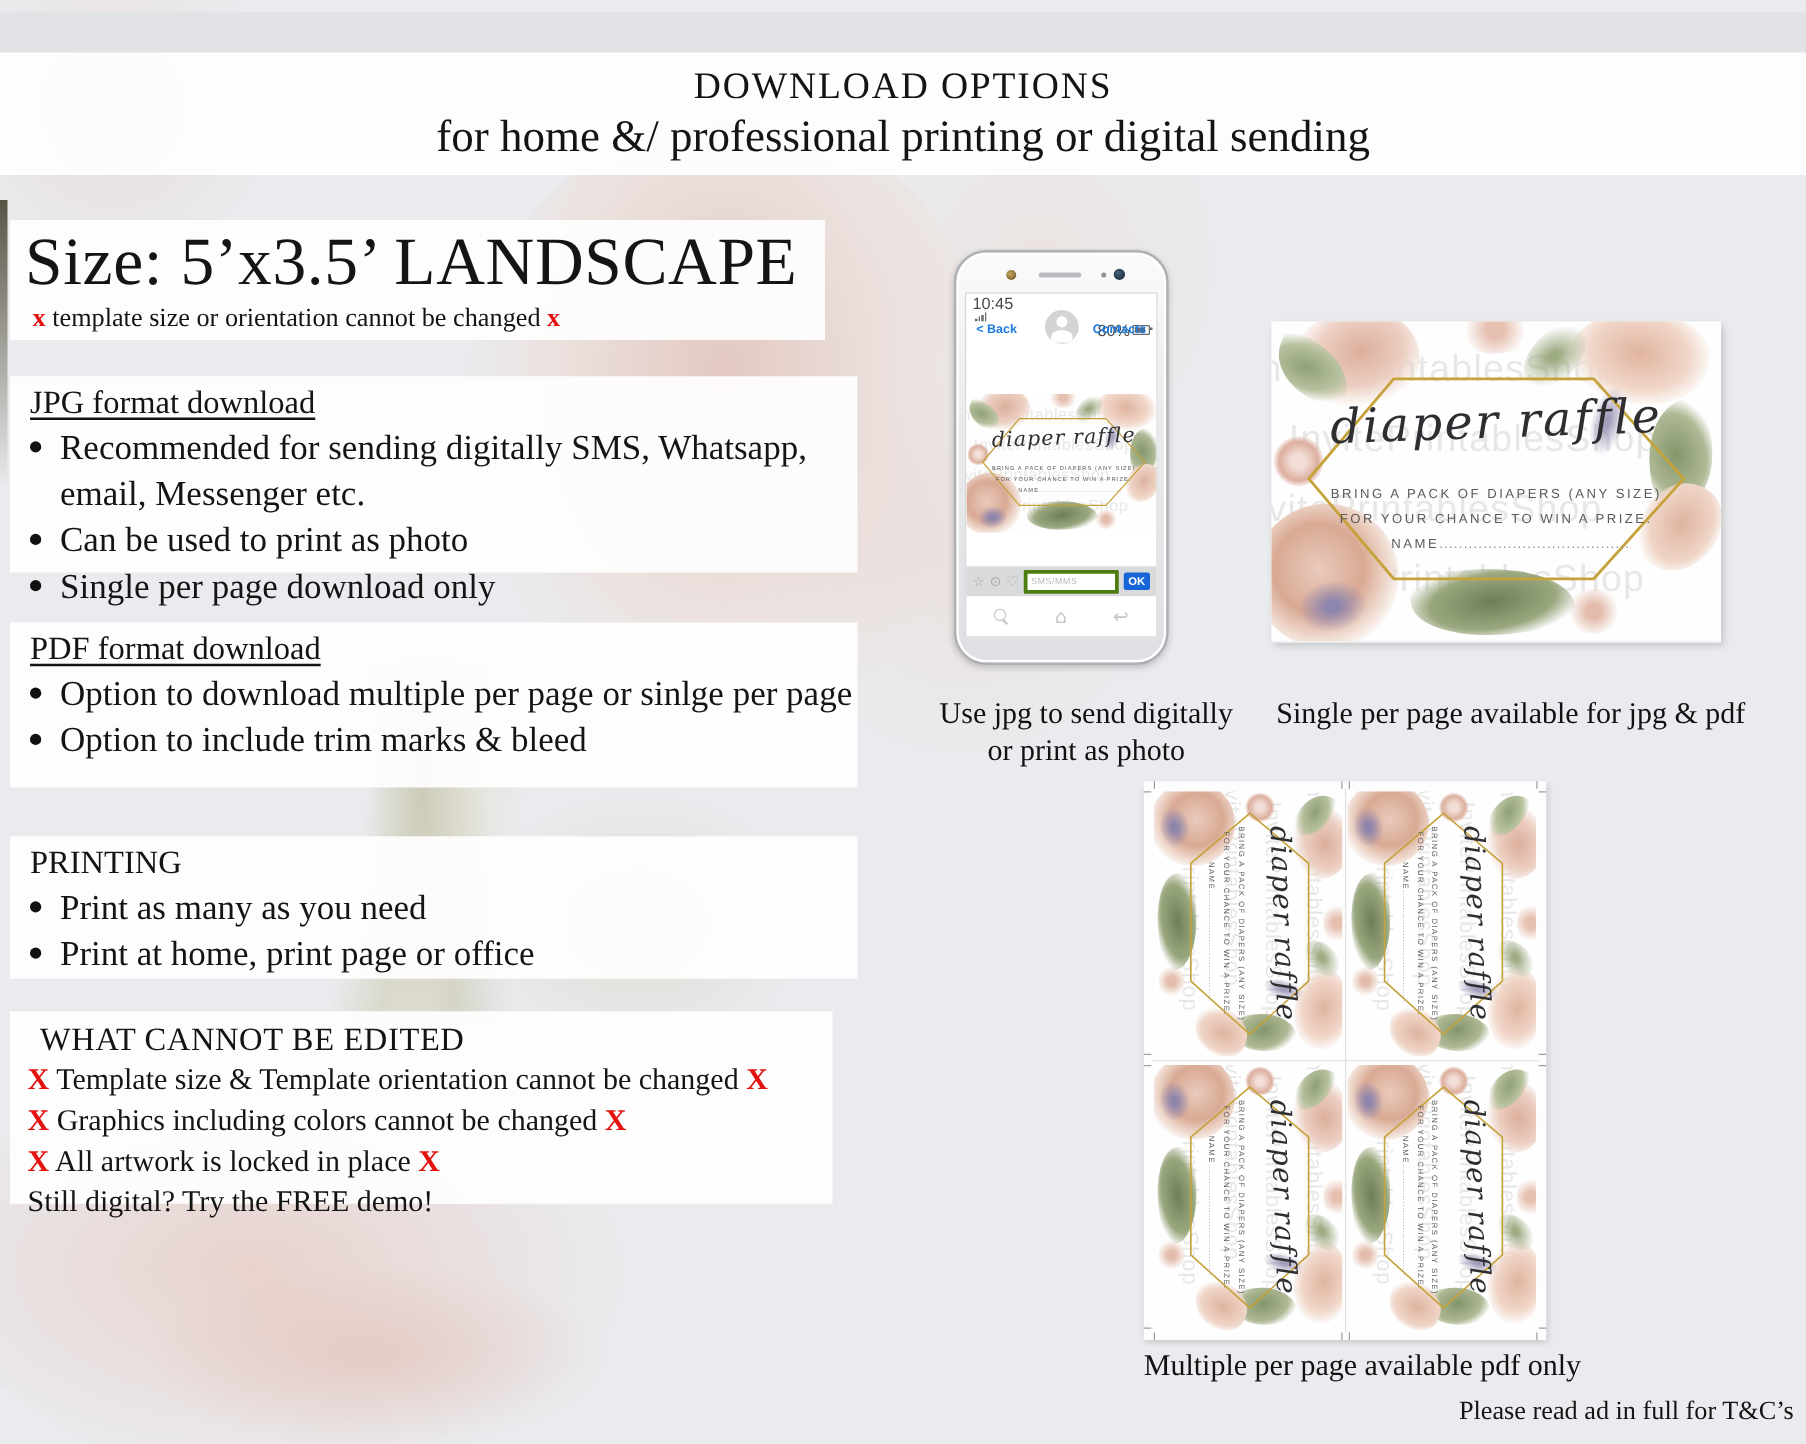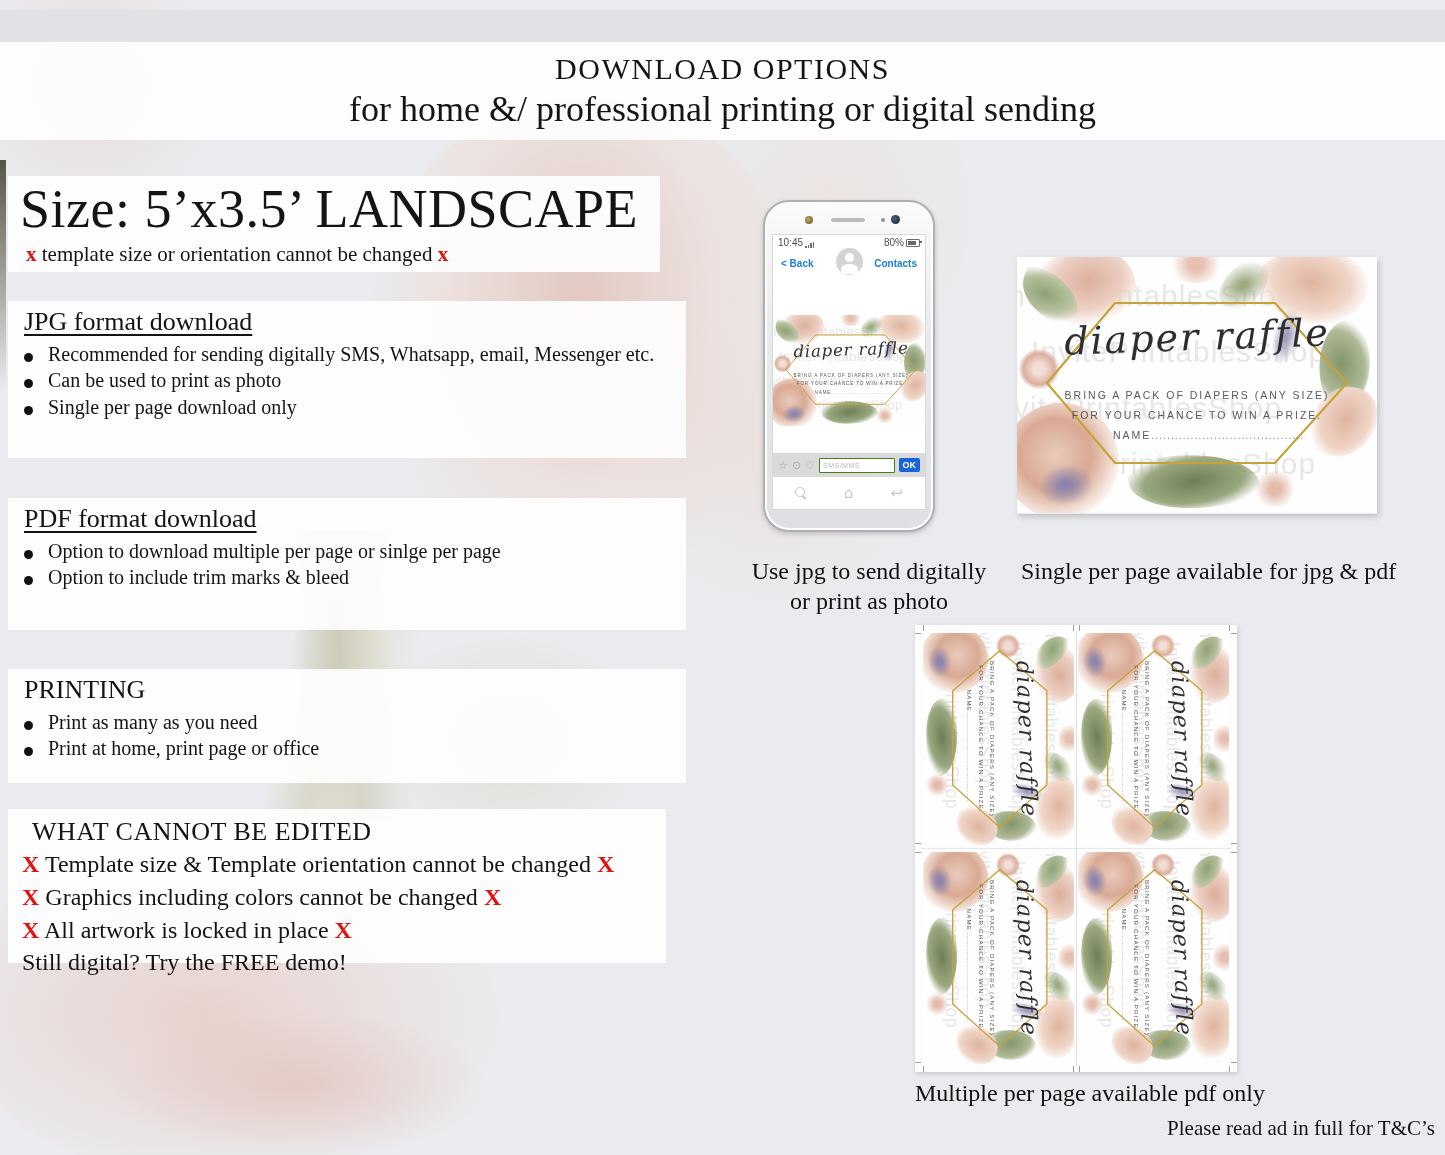--- a/index.html
+++ b/index.html
@@ -36,21 +36,21 @@
   .size-panel{left:8px;top:176px;width:652px;height:96px;}
   .size-h{font-size:54px;margin:2px 0 0 12px;letter-spacing:.5px;white-space:nowrap;}
   .size-note{font-size:21px;margin:2px 0 0 18px;}
   .redx{color:#e3120e;font-weight:bold;}
   .jpg-panel{left:8px;top:301px;width:678px;height:157px;}
   .pdf-panel{left:8px;top:498px;width:678px;height:132px;}
   .print-panel{left:8px;top:669px;width:678px;height:114px;}
   .cannot-panel{left:8px;top:809px;width:658px;height:154px;}
   .sec-h{font-size:26px;margin:6px 0 0 16px;}
   .sec-h.u{text-decoration:underline;text-underline-offset:4px;}
-  ul.blist{list-style:none;margin:4px 0 0 0;padding:0;font-size:20px;line-height:1.32;}
+  ul.blist{list-style:none;margin:4px 0 0 0;padding:0;font-size:28px;line-height:1.32;}
   ul.blist li{position:relative;padding-left:40px;}
   ul.blist li::before{content:"";position:absolute;left:16px;top:12px;width:9px;height:9px;border-radius:50%;background:#111;}
   .xline{font-size:24px;margin:2px 0 0 14px;line-height:1.3;}
   .cannot-h{font-size:26px;margin:8px 0 2px 24px;letter-spacing:.5px;}
   .still{font-size:24px;margin:2px 0 0 14px;}
   
   .caption{position:absolute;z-index:2;font-size:24px;text-align:center;color:#111;}
   .phone-caption{left:743px;top:556px;width:252px;line-height:1.25;}
   .single-caption{left:1021px;top:558px;width:360px;white-space:nowrap;}
   .multi-caption{left:915px;top:1080px;width:322px;white-space:nowrap;}
@@ -110,39 +110,39 @@
     background:linear-gradient(180deg,#fbfbfc,#e9eaec 40%,#dee0e3);border:2px solid #aeb0b4;
     border-radius:26px;box-shadow:inset 0 0 0 2px #fff, 0 2px 5px rgba(0,0,0,.18);box-sizing:border-box;}
   .ph-camera{position:absolute;left:40px;top:14px;width:8px;height:8px;border-radius:50%;
     background:radial-gradient(circle at 40% 40%, #c7a85e, #5d4c22);}
   .ph-speaker{position:absolute;left:66px;top:16px;width:34px;height:4px;border-radius:2px;background:#b9bbbe;}
   .ph-dot1{position:absolute;left:116px;top:16px;width:4px;height:4px;border-radius:50%;background:#8e9093;}
   .ph-dot2{position:absolute;left:126px;top:13px;width:9px;height:9px;border-radius:50%;
     background:radial-gradient(circle at 40% 40%, #47617c, #101e2c);}
   .ph-screen{position:absolute;left:7px;top:32px;width:154px;height:276px;background:#fff;
     border:1px solid #d7d8da;box-sizing:border-box;overflow:hidden;}
-  .status{display:flex;align-items:flex-end;height:13px;padding:0 5px;font-family:"Liberation Sans",sans-serif;
-    font-size:10px;color:#4c4c4e;}
+  .status{display:flex;align-items:flex-start;height:13px;padding:0 5px;font-family:"Liberation Sans",sans-serif;
+    font-size:13px;color:#4c4c4e;flex-direction:column;}
   .sig{display:inline-flex;align-items:flex-end;gap:1px;margin-left:2px;}
   .sig b{display:block;width:1.5px;background:#6a6a6c;}
   .sg1{height:2px;} .sg2{height:3.5px;} .sg3{height:5px;} .sg4{height:6.5px;}
   .st-batt{margin-left:auto;display:inline-flex;align-items:center;gap:2px;}
   .batt{position:relative;width:12px;height:6px;border:1px solid #6a6a6c;border-radius:1px;}
   .batt::before{content:"";position:absolute;left:1px;top:1px;bottom:1px;width:70%;background:#6a6a6c;}
   .batt::after{content:"";position:absolute;right:-3px;top:1px;width:2px;height:2px;background:#6a6a6c;}
   .msg-head{position:relative;height:32px;font-family:"Liberation Sans",sans-serif;font-size:10px;color:#1b7ce0;}
   .back-link{position:absolute;left:8px;top:10px;font-weight:bold;}
   .contacts-link{position:absolute;right:8px;top:10px;font-weight:bold;}
   .avatar{position:absolute;left:63px;top:0px;width:27px;height:27px;border-radius:50%;background:#d4d4d6;overflow:hidden;}
   .av-head{position:absolute;left:9px;top:5px;width:9px;height:9px;border-radius:50%;background:#fff;}
   .av-body{position:absolute;left:5px;top:16px;width:17px;height:10px;border-radius:50% 50% 0 0;background:#fff;}
   .msg-bar{position:absolute;left:0;bottom:32px;width:100%;height:24px;background:#d9dadc;
     display:flex;align-items:center;gap:4px;padding:0 5px;box-sizing:border-box;}
   .mb-icon{font-family:"DejaVu Sans",sans-serif;font-size:11px;color:#a9aaac;line-height:1;}
-  .mb-input{flex:1;height:13px;border:1px solid #4d7c0f;background:#fff;border-radius:1px;
+  .mb-input{flex:1;height:13px;border:3px solid #4d7c0f;background:#fff;border-radius:1px;
     font-family:"Liberation Sans",sans-serif;font-size:7px;padding:0 3px;min-width:0;}
   .mb-input::placeholder{color:#b8b9bb;letter-spacing:.5px;}
   .mb-ok{background:#1565d8;color:#fff;font-family:"Liberation Sans",sans-serif;font-weight:bold;
     font-size:9px;padding:2px 4px;border-radius:2px;}
   .nav-row{position:absolute;left:0;bottom:0;width:100%;height:32px;display:flex;align-items:center;
     justify-content:space-between;padding:0 22px;box-sizing:border-box;color:#c6c7c9;}
   .nav-i{font-family:"DejaVu Sans",sans-serif;font-size:15px;line-height:1;}
   .mag{position:relative;display:block;width:12px;height:12px;}
   .mag-circle{position:absolute;left:0;top:0;width:8px;height:8px;border:1.5px solid #c6c7c9;border-radius:50%;}
   .mag-tail{position:absolute;left:8px;top:8px;width:5px;height:1.5px;background:#c6c7c9;transform:rotate(45deg);transform-origin:0 0;}

